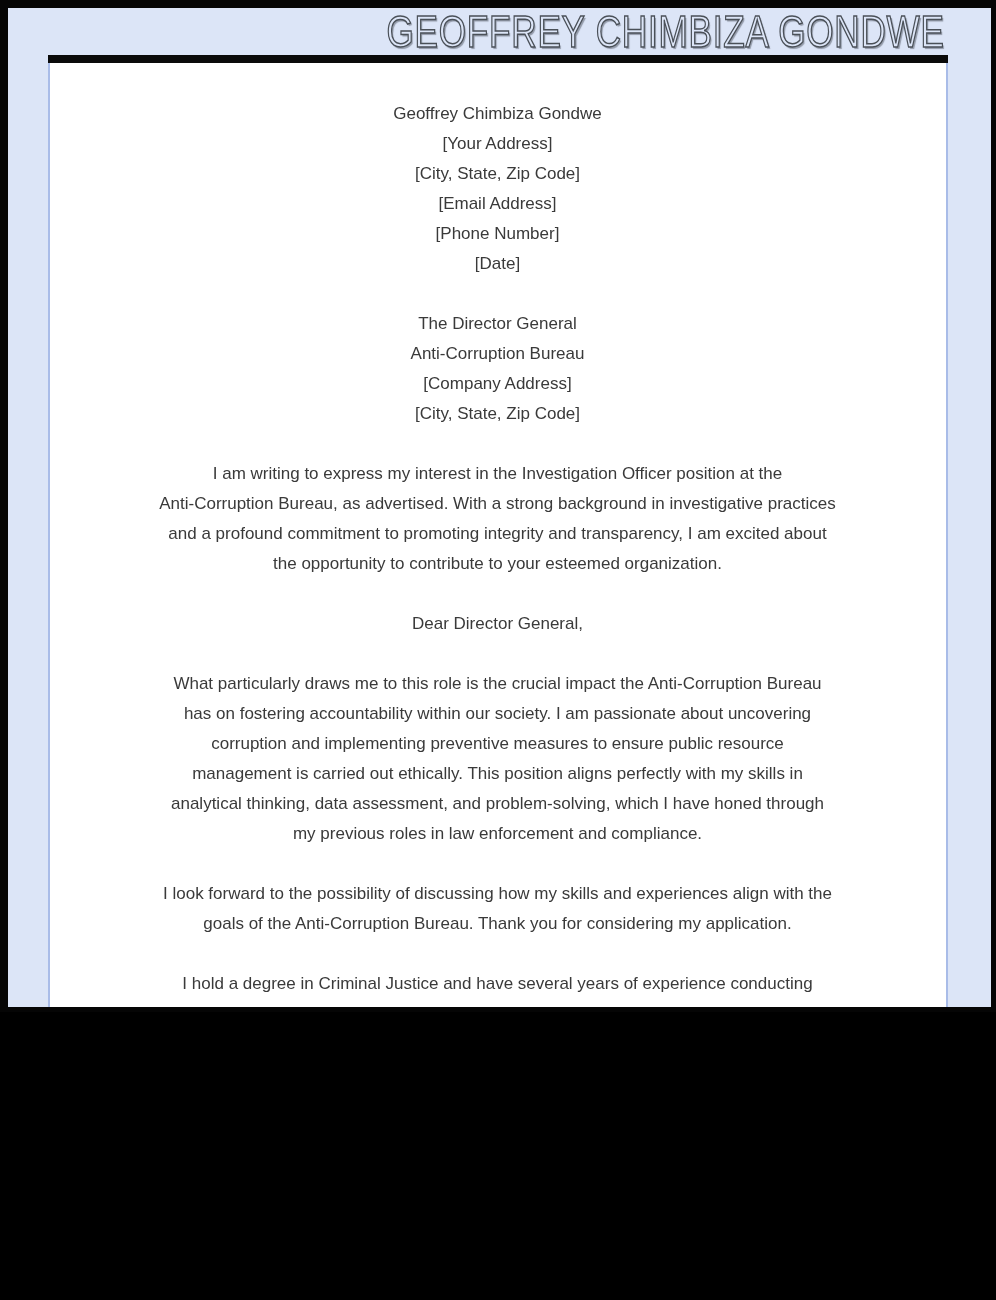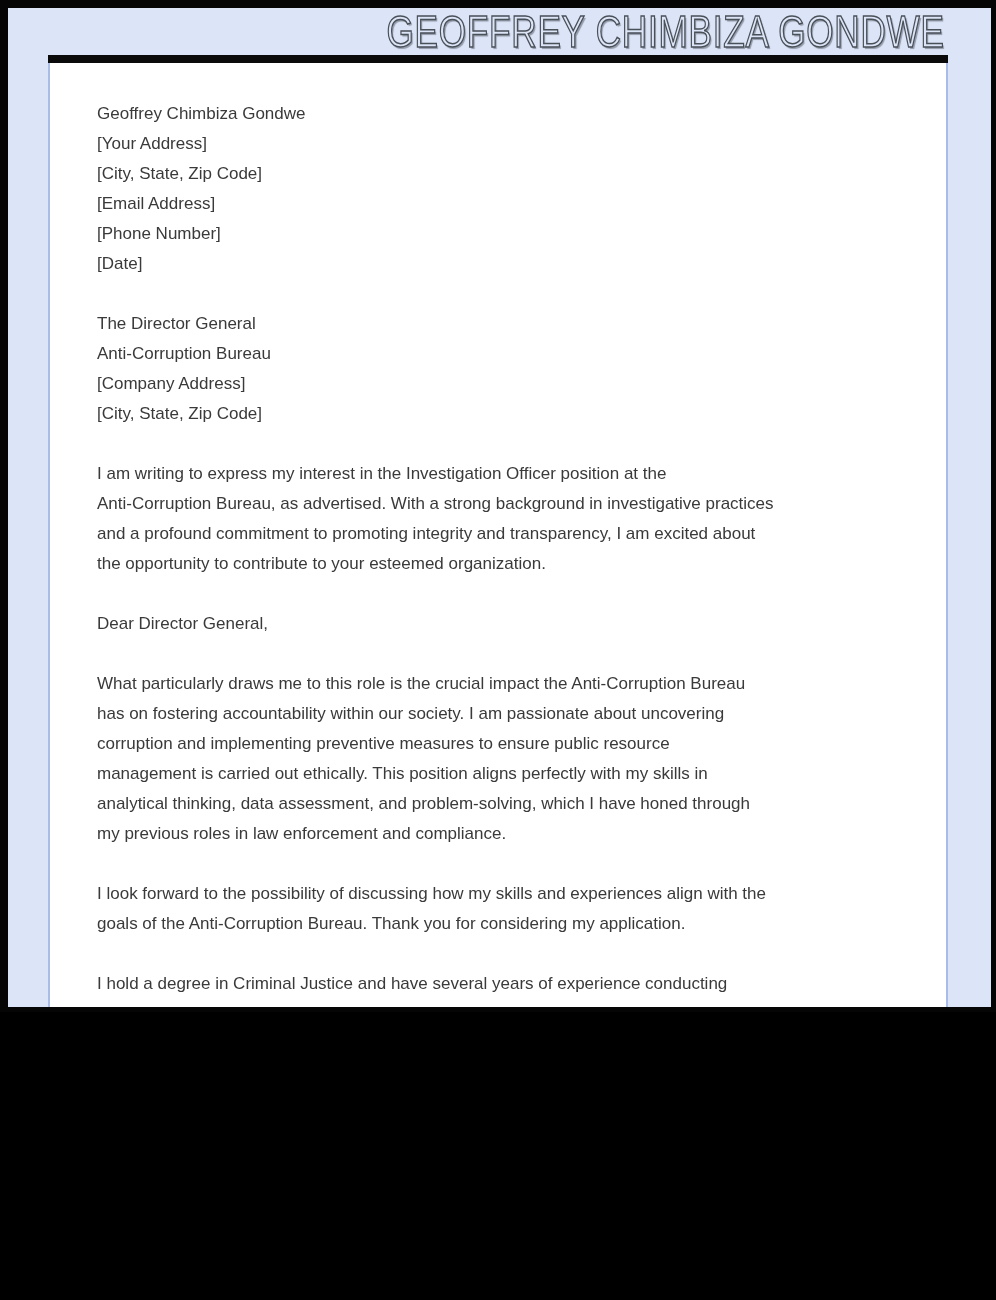--- a/index.html
+++ b/index.html
@@ -15,20 +15,21 @@
     position: absolute;
     inset: 0;
     box-sizing: border-box;
     width: 996px;
     height: 1012px;
     border: 8px solid #050505;
     border-right-width: 5px;
     border-bottom-width: 5px;
     background: #dce5f7;
     overflow: hidden;
+    text-align: center;
   }
   .header-name {
     position: absolute;
     top: -3px;
     right: 46px;
     font-size: 45px;
     line-height: 54px;
     font-weight: 500;
     letter-spacing: 1px;
     white-space: nowrap;

